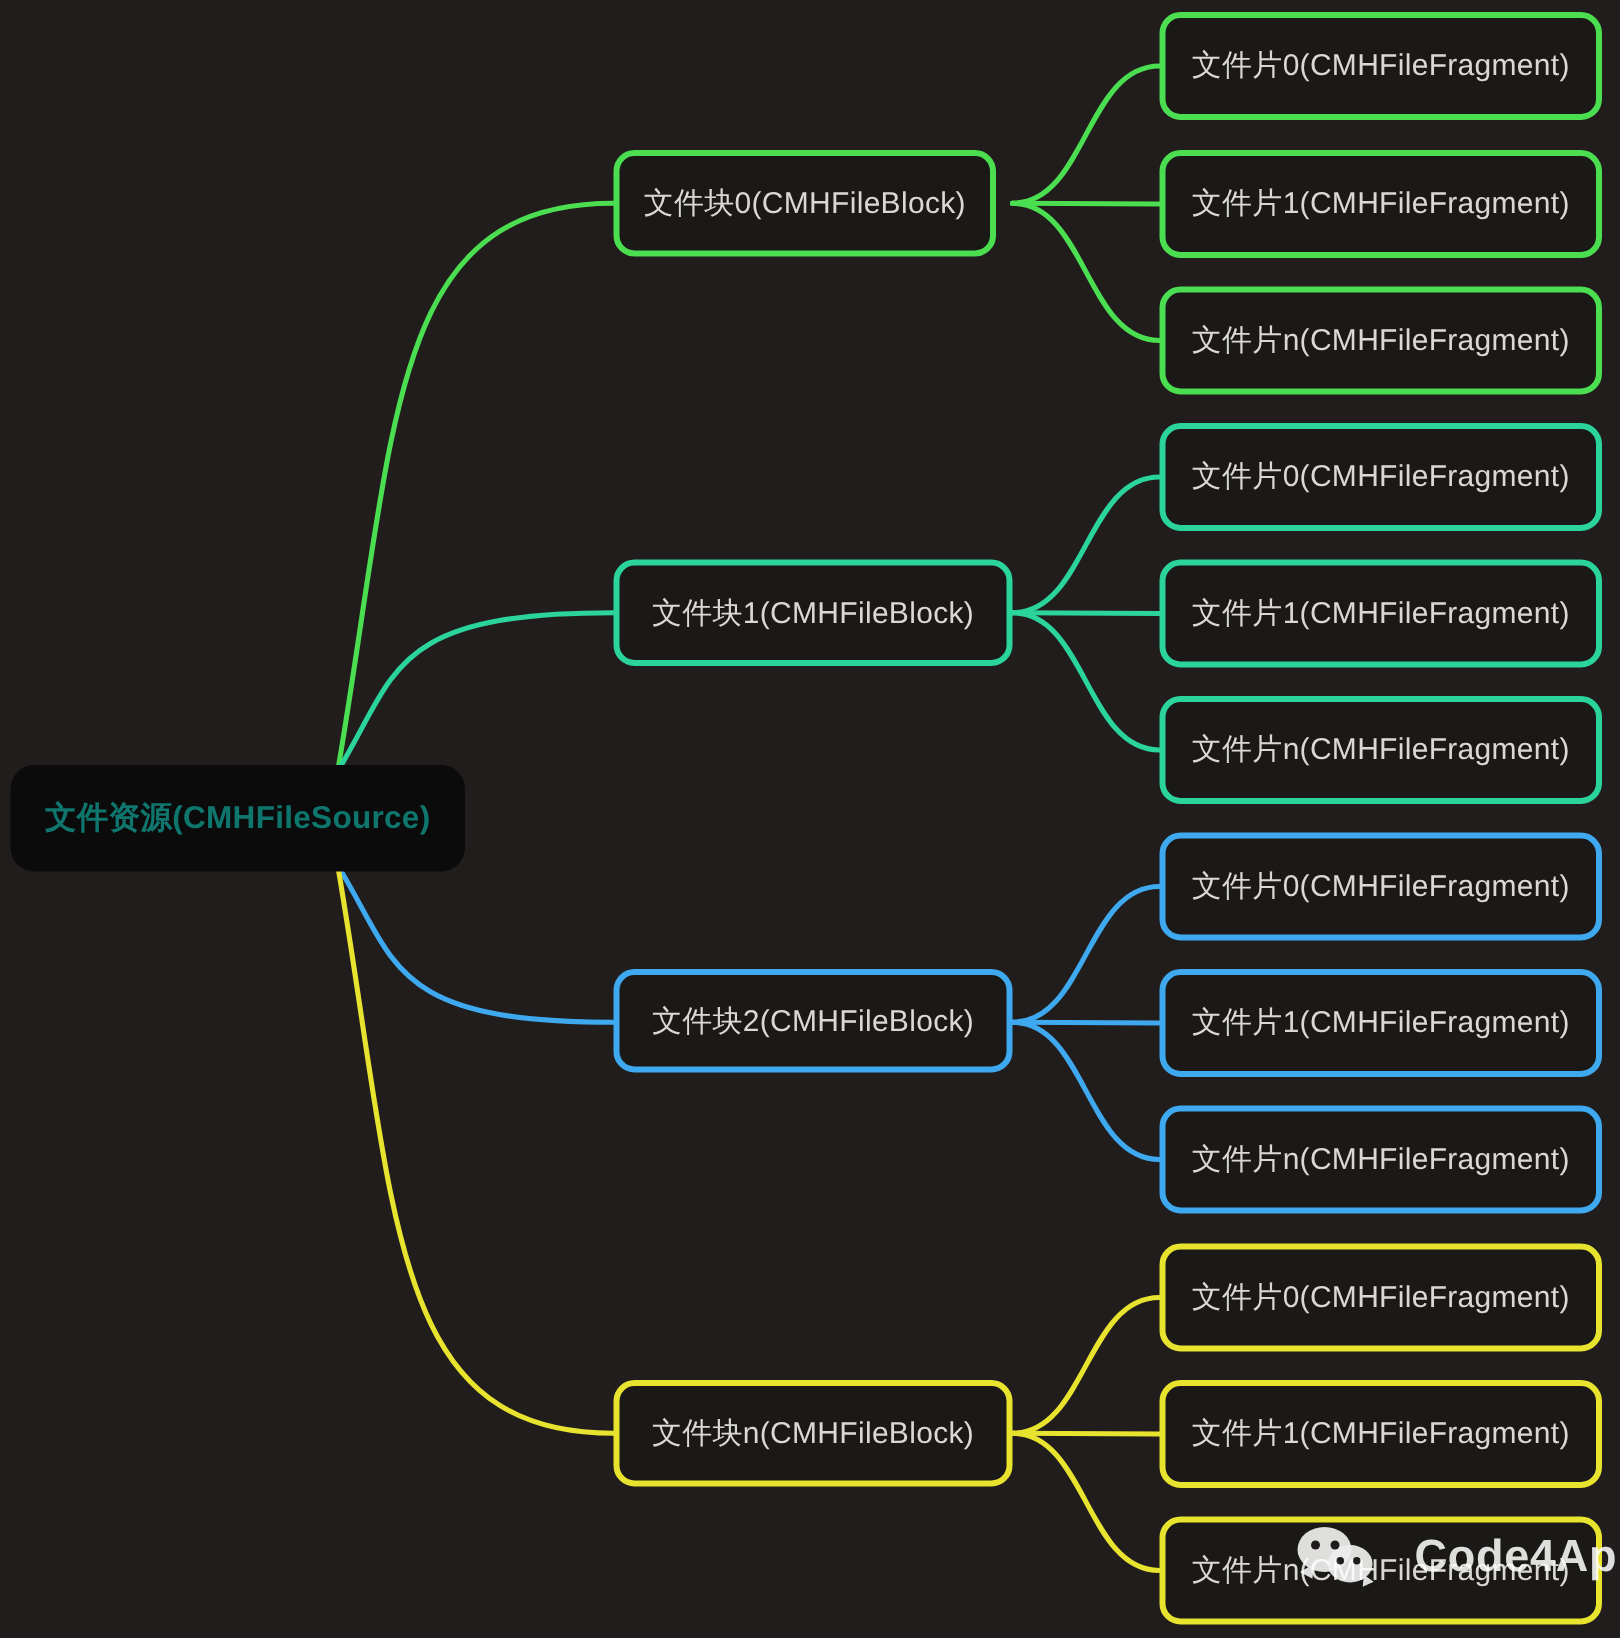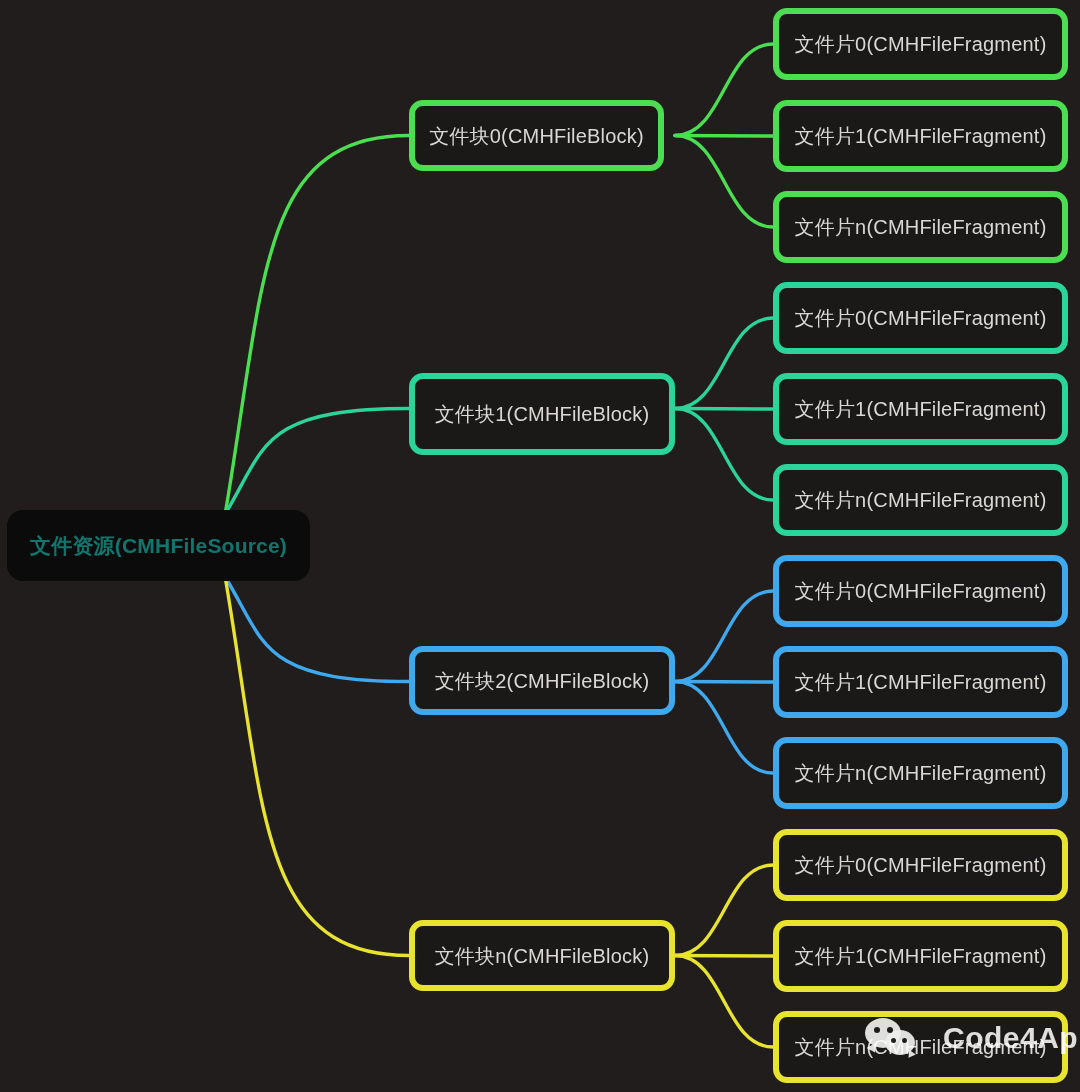--- a/index.html
+++ b/index.html
@@ -30,21 +30,21 @@
     align-items: center;
     justify-content: center;
     border-radius: 14px;
     color: #d9d8d3;
     font-size: 20px;
     line-height: 1.2;
     letter-spacing: .2px;
     white-space: nowrap;
   }
   .node.outline {
-    border: 6px solid #6d28d9;
+    border: 4px solid #6d28d9;
     background: rgba(24,21,20,0.55);
   }
   .node.root {
     background: #0b0b0b;
     border: none;
     color: #0f766e;
     font-weight: bold;
     font-size: 21px;
     border-radius: 16px;
     z-index: 5;
@@ -128,21 +128,21 @@
       </div>
       <div class="node outline" style="left: 773px; top: 8px; width: 295px; height: 72px; border-color: rgb(74, 222, 80);">
         <span>文件片0(CMHFileFragment)</span>
       </div>
       <div class="node outline" style="left: 773px; top: 100px; width: 295px; height: 72px; border-color: rgb(74, 222, 80);">
         <span>文件片1(CMHFileFragment)</span>
       </div>
       <div class="node outline" style="left: 773px; top: 191px; width: 295px; height: 72px; border-color: rgb(74, 222, 80);">
         <span>文件片n(CMHFileFragment)</span>
       </div>
-      <div class="node outline" style="left: 409px; top: 373px; width: 266px; height: 82px; border-color: rgb(42, 212, 154);">
+      <div class="node outline" style="left: 409px; top: 373px; width: 266px; height: 71px; border-color: rgb(42, 212, 154);">
         <span>文件块1(CMHFileBlock)</span>
       </div>
       <div class="node outline" style="left: 773px; top: 282px; width: 295px; height: 72px; border-color: rgb(42, 212, 154);">
         <span>文件片0(CMHFileFragment)</span>
       </div>
       <div class="node outline" style="left: 773px; top: 373px; width: 295px; height: 72px; border-color: rgb(42, 212, 154);">
         <span>文件片1(CMHFileFragment)</span>
       </div>
       <div class="node outline" style="left: 773px; top: 464px; width: 295px; height: 72px; border-color: rgb(42, 212, 154);">
         <span>文件片n(CMHFileFragment)</span>

